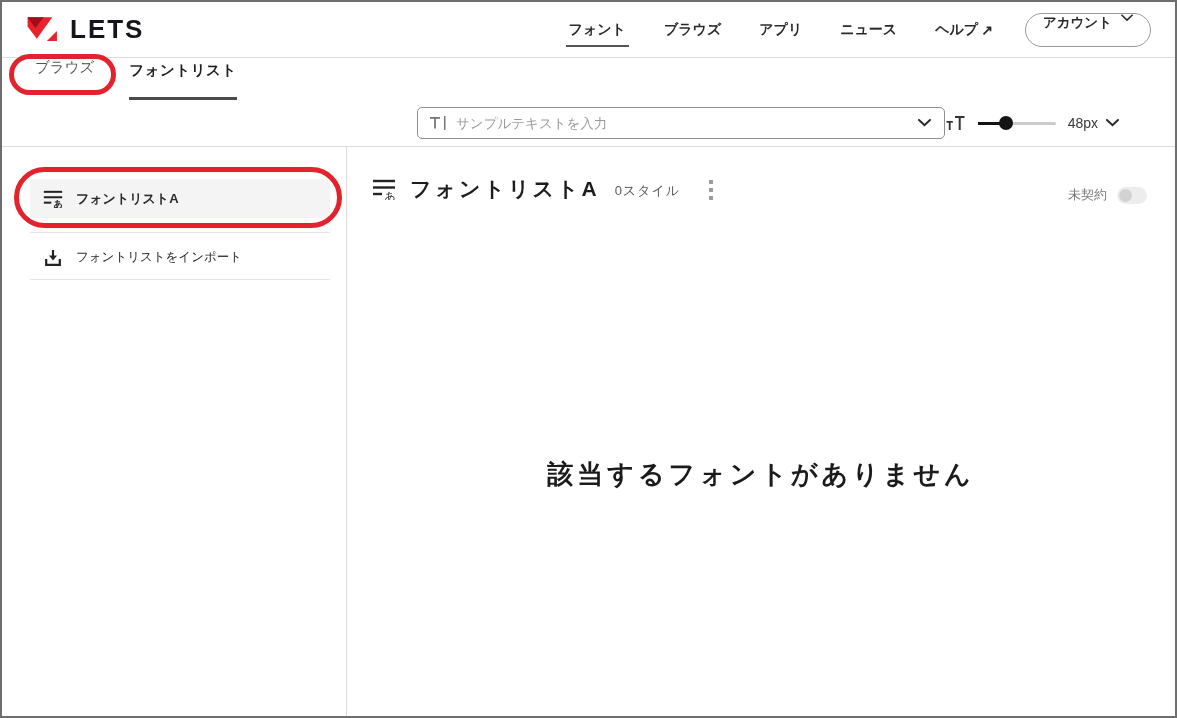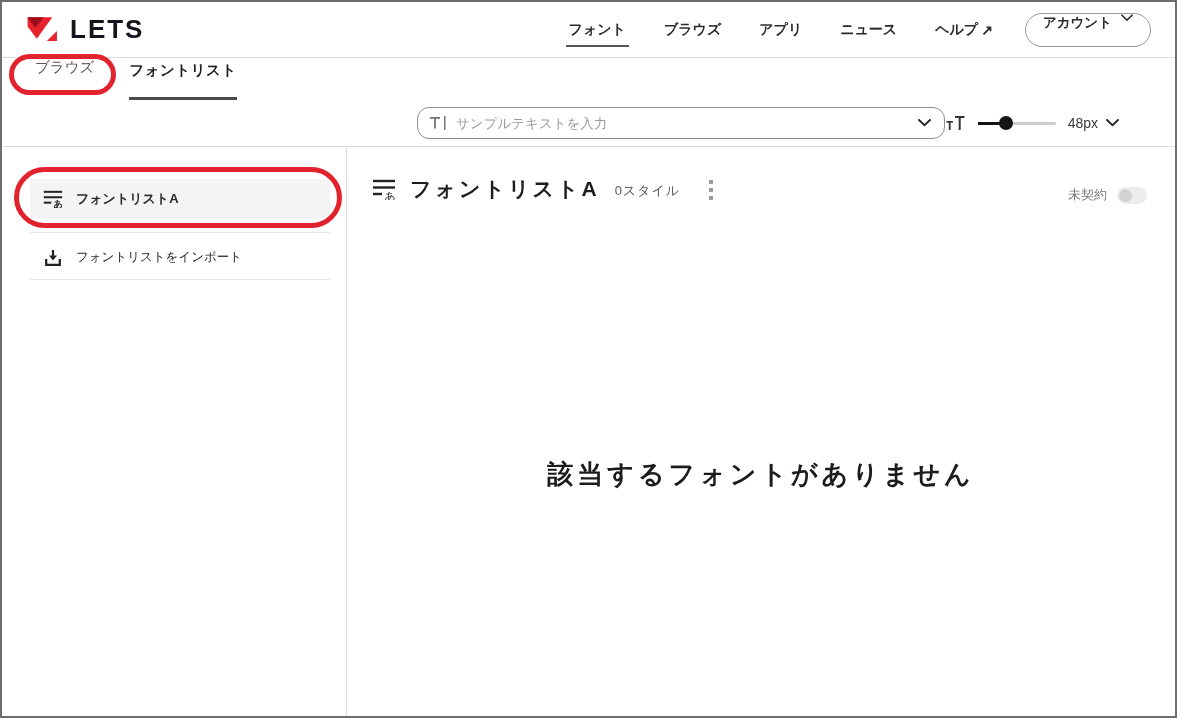--- a/index.html
+++ b/index.html
@@ -21,21 +21,21 @@
   .ext-arrow { font-weight:700; margin-left:3px; font-size:14px; }
   .account-btn { margin-left:32px; align-self:center; border:1px solid #9a9a9a; border-radius:18px; height:34px; padding:0 17px; display:flex; align-items:flex-start; gap:9px; font-size:13.5px; font-weight:700; color:#2a2a2a; background:#fff; cursor:pointer; }
 
   
   .tab-row { height:42px; display:flex; align-items:stretch; padding-left:33px; gap:35px; }
   .tab { display:flex; align-items:flex-start; font-size:14.5px; color:#555; cursor:pointer; }
   .tab.active { color:#1d1d1d; font-weight:700; border-bottom:3px solid #4b4b4b; padding-top:3px; letter-spacing:0.5px; }
 
   
   .toolbar { position:relative; height:47px; border-bottom:1px solid #dcdcdc; }
-  .search-box { position:absolute; left:415px; top:7px; width:528px; height:32px; border:1px solid #8f8f8f; border-radius:12px; display:flex; align-items:center; background:#fff; cursor:text; }
+  .search-box { position:absolute; left:415px; top:7px; width:528px; height:32px; border:1px solid #8f8f8f; border-radius:5px; display:flex; align-items:center; background:#fff; cursor:text; }
   .search-ti { margin:0 9px 0 11px; display:flex; }
   .search-input { border:none; outline:none; flex:1; font-size:13.5px; color:#333; font-family:"Liberation Sans", sans-serif; background:transparent; }
   .search-input::placeholder { color:#9a9a9a; opacity:1; }
   .search-chevron { margin-right:13px; display:flex; cursor:pointer; }
   .size-controls { position:absolute; right:0; top:0; height:100%; display:flex; align-items:center; padding-right:56px; gap:12px; }
   .slider { position:relative; width:78px; height:14px; display:flex; align-items:center; cursor:pointer; }
   .slider-track { width:100%; height:3px; background:#cccccc; border-radius:2px; }
   .slider-fill { position:absolute; left:0; top:5.5px; width:28px; height:3px; background:#141414; }
   .slider-thumb { position:absolute; left:21px; top:0; width:14px; height:14px; border-radius:50%; background:#141414; }
   .size-value { font-size:14px; color:#3a3a3a; }

